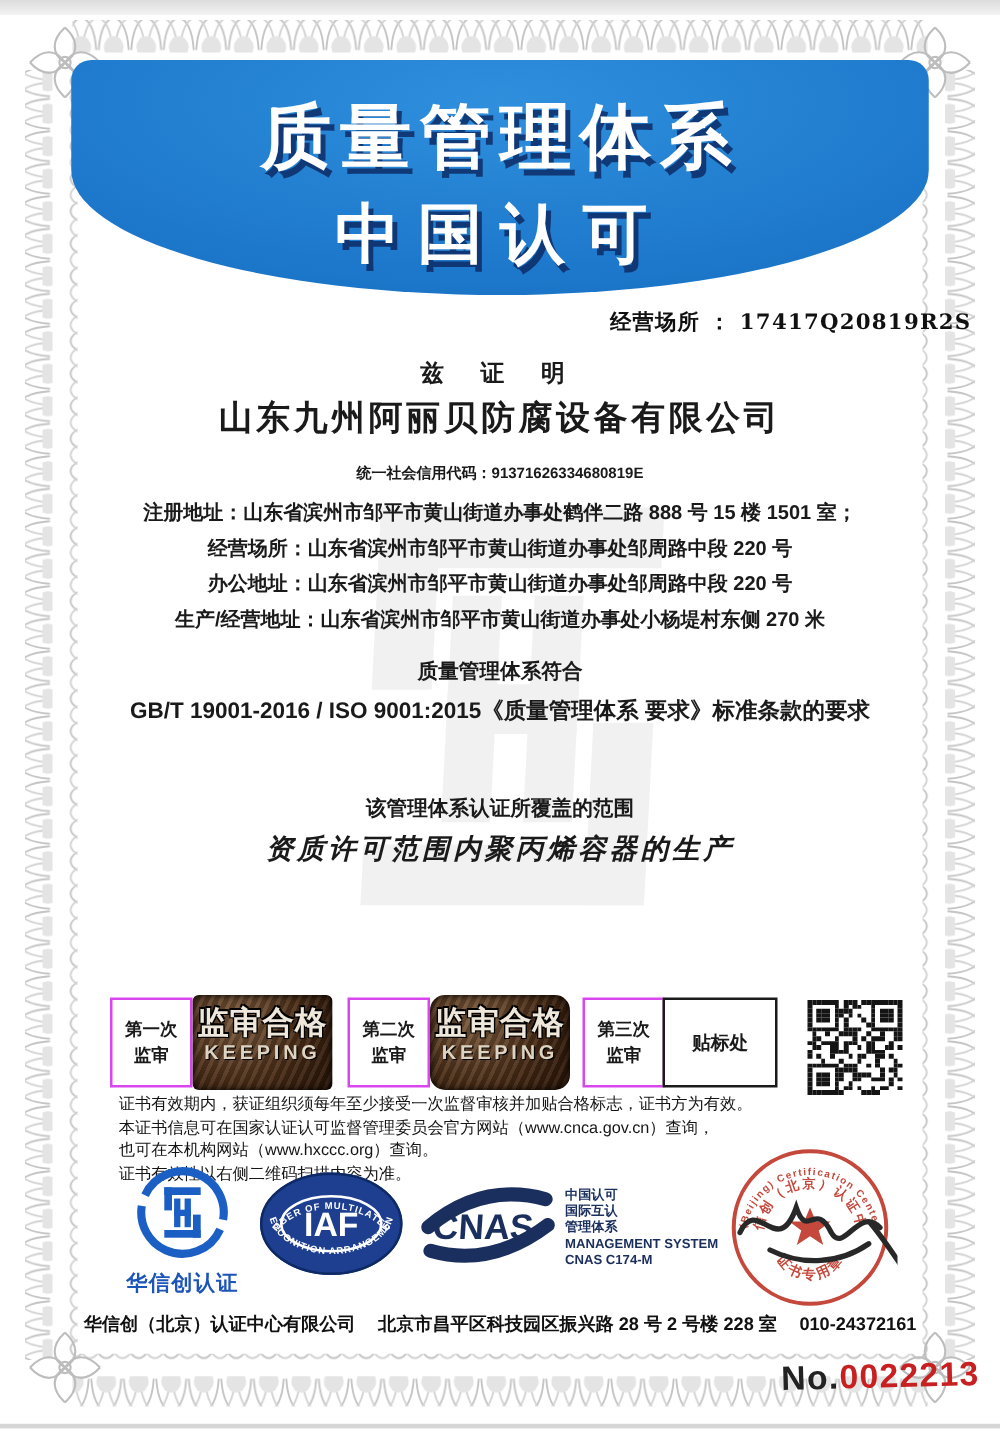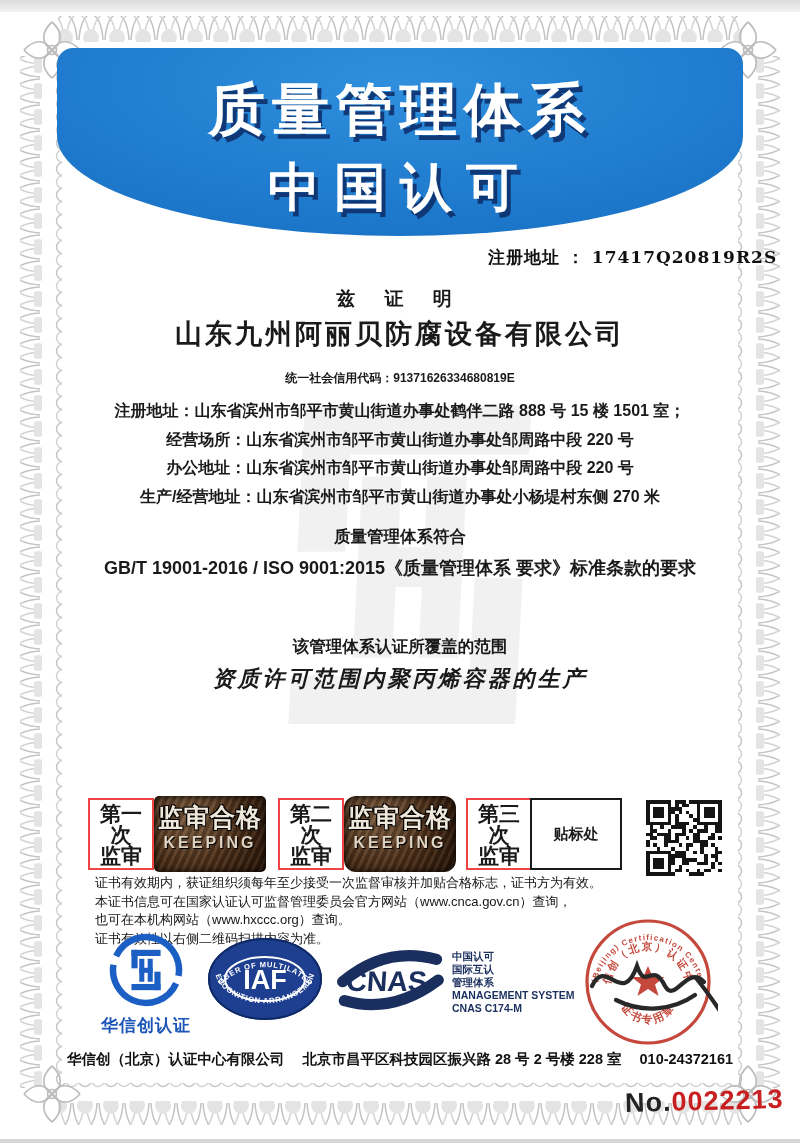--- a/index.html
+++ b/index.html
@@ -33,23 +33,23 @@
   .company{top:316px;z-index:4;font-size:27px;font-weight:800;letter-spacing:3px;}
   .credit{top:370px;z-index:4;font-size:12px;font-weight:800;}
   .addrs{top:397px;z-index:4;font-size:16px;font-weight:700;line-height:28.5px;}
   .stdhead{top:526px;z-index:4;font-size:16.5px;font-weight:800;}
   .stdline{top:556px;z-index:4;font-size:18px;font-weight:800;}
   .scopehead{top:636px;z-index:4;font-size:16.5px;font-weight:800;}
   .scopeline{top:664px;z-index:4;font-family:"DejaVu Serif",serif;
     font-size:22px;font-weight:600;letter-spacing:3px;font-style:italic;}
 
   .auditrow{left:88px;top:798px;z-index:4;display:flex;align-items:stretch;height:72px;}
-  .labelbox{width:62px;border:2px solid #ef4444;background:#fff;display:flex;
+  .labelbox{width:62px;border:2px solid #d946ef;background:#fff;display:flex;
     flex-direction:column;justify-content:center;text-align:center;
-    font-size:21px;font-weight:700;line-height:21px;}
+    font-size:14px;font-weight:700;line-height:21px;}
   .stickerbox{width:88px;border:2px solid #1a1a1a;margin-left:-2px;background:#fff;
     display:flex;align-items:center;justify-content:center;font-size:15px;font-weight:700;}
   .stamp{width:112px;height:76px;margin-top:-2px;color:#efe8da;text-align:center;
     background:
       repeating-linear-gradient(115deg, rgba(255,255,255,0.06) 0 3px, rgba(0,0,0,0.18) 3px 7px),
       radial-gradient(circle at 32% 28%, #7d5c3e 0%, #4a2d17 55%, #241105 100%);
     border-radius:5px;box-shadow:inset 0 0 6px #000;}
   .stamp.r2{border-radius:12px;}
   .stamp .cn{font-size:25px;font-weight:800;letter-spacing:1px;margin-top:5px;
     text-shadow:1px 1px 0 #000,-1px -1px 0 #000,1px -1px 0 #000,-1px 1px 0 #000;}
@@ -135,21 +135,21 @@
     <rect x="38" y="46" width="24" height="9"></rect>
     <rect x="65" y="53" width="11" height="33"></rect>
     <rect x="24" y="75" width="52" height="11"></rect>
   </svg>
 
   <div class="abs banner">
     <div class="t1">质量管理体系</div>
     <div class="t2">中国认可</div>
   </div>
 
-  <div class="abs certno"><span>注册地址</span><span> ： </span><span>17417Q20819R2S</span></div>
+  <div class="abs certno"><span>经营场所</span><span> ： </span><span>17417Q20819R2S</span></div>
 
   <div class="abs ctr intro">兹 证 明</div>
   <div class="abs ctr company">山东九州阿丽贝防腐设备有限公司</div>
   <div class="abs ctr credit">统一社会信用代码：91371626334680819E</div>
 
   <div class="abs ctr addrs">
     <div>注册地址：山东省滨州市邹平市黄山街道办事处鹤伴二路 888 号 15 楼 1501 室；</div>
     <div>经营场所：山东省滨州市邹平市黄山街道办事处邹周路中段 220 号</div>
     <div>办公地址：山东省滨州市邹平市黄山街道办事处邹周路中段 220 号</div>
     <div>生产/经营地址：山东省滨州市邹平市黄山街道办事处小杨堤村东侧 270 米</div>

